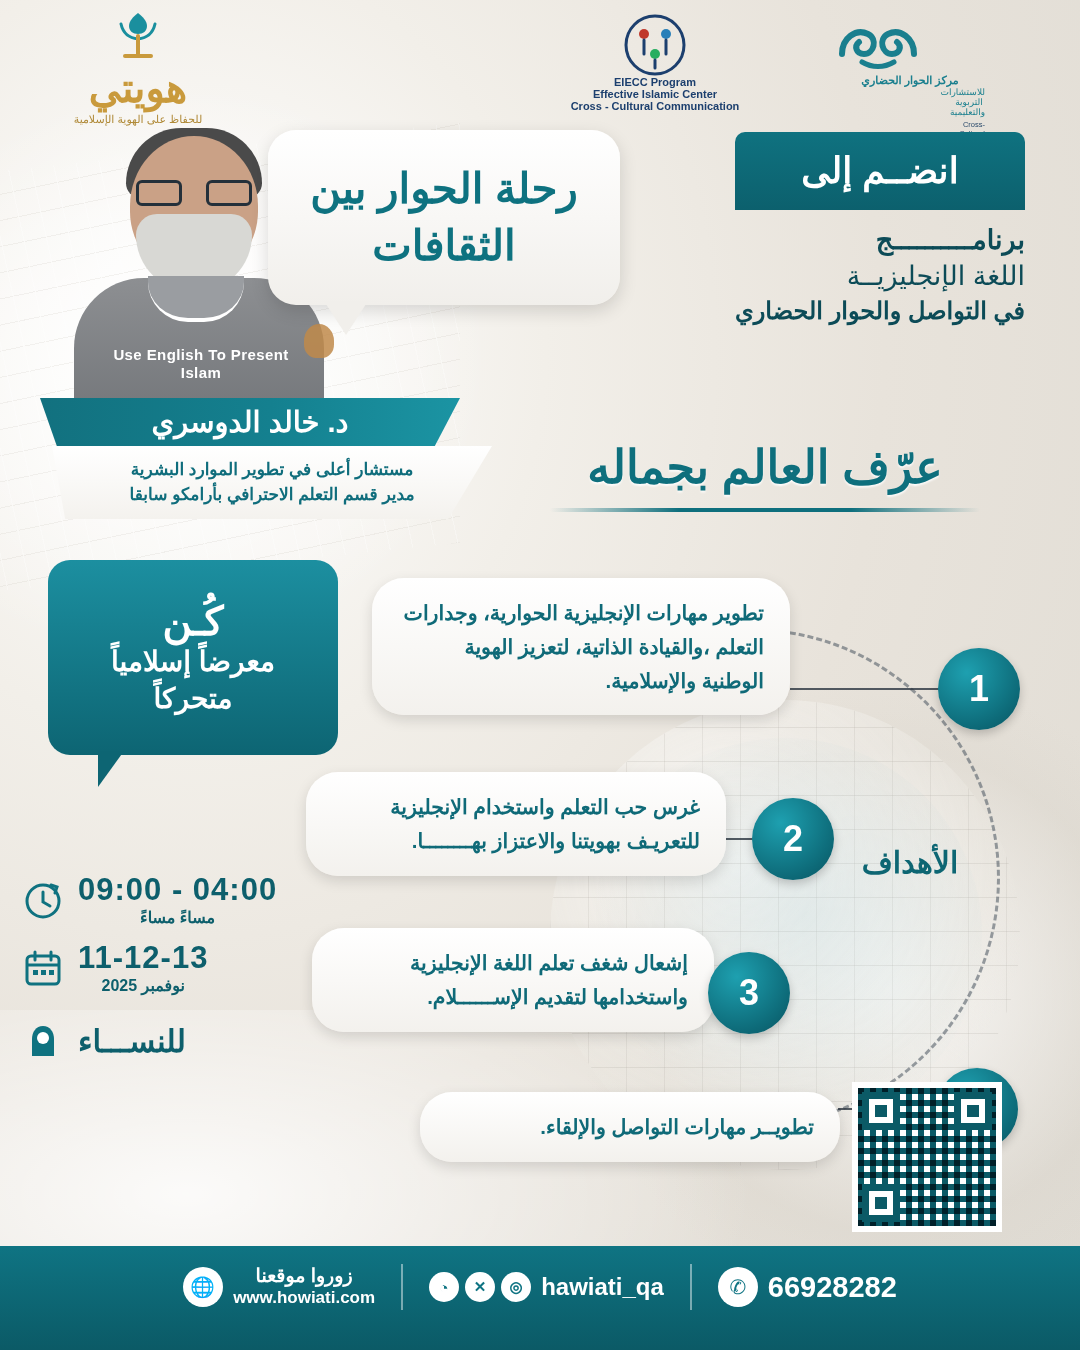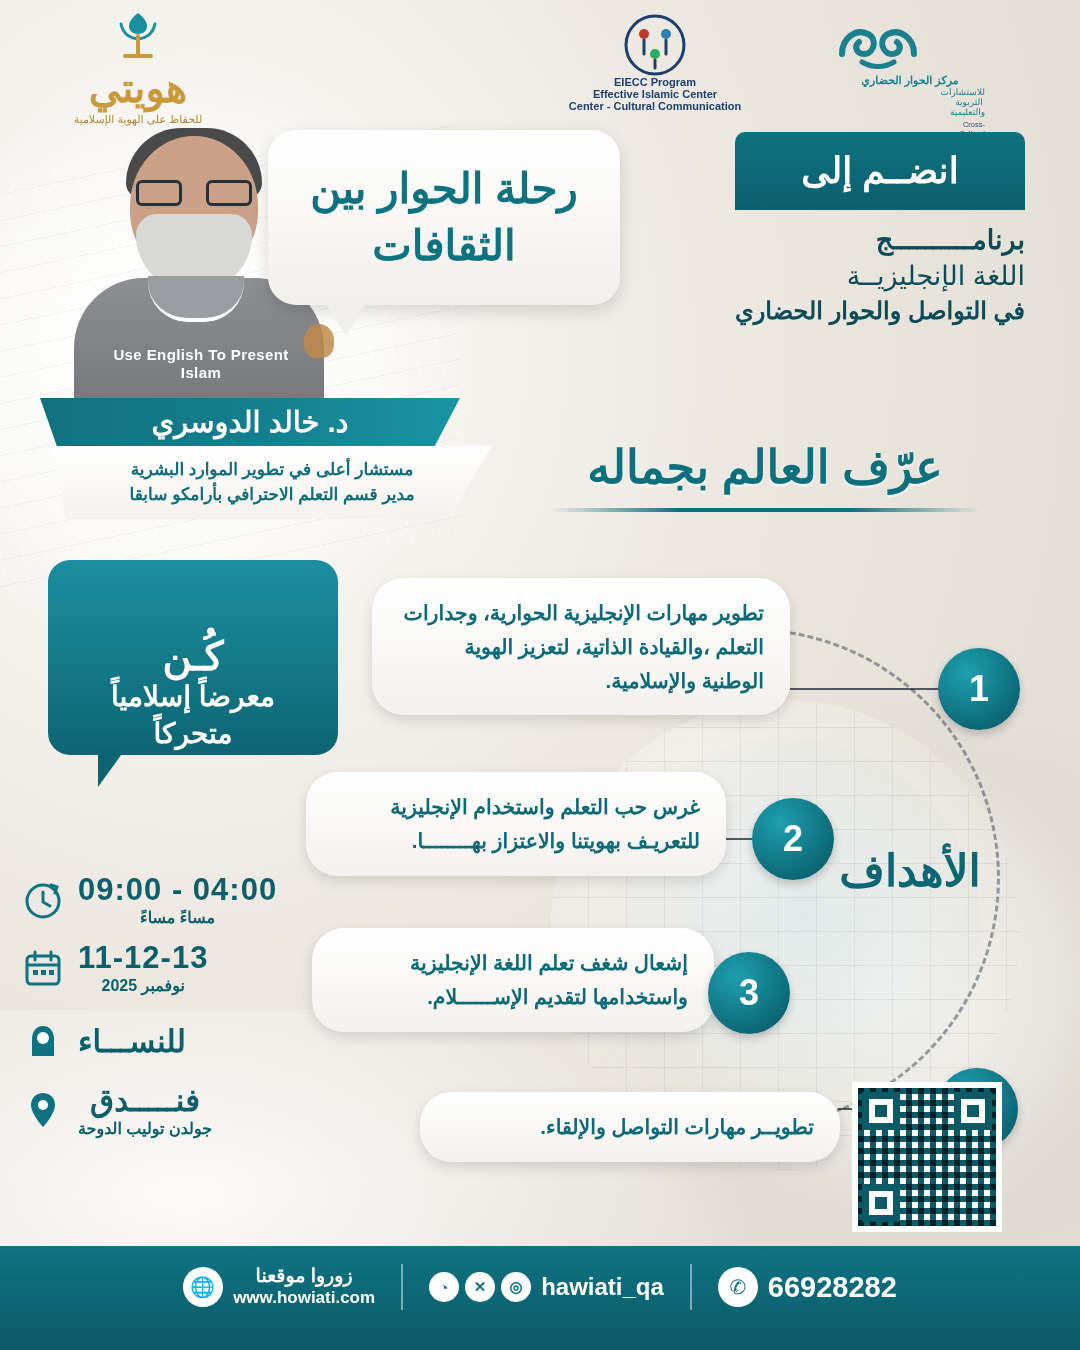--- a/index.html
+++ b/index.html
@@ -181,36 +181,36 @@
     position: absolute; right: 100px; top: 508px; width: 430px; height: 4px;
     background: linear-gradient(90deg, rgba(14,111,125,0) 0%, #0e6f7d 30%, #0e6f7d 70%, rgba(14,111,125,0) 100%);
     border-radius: 2px;
   }
 
   
   .moving-bubble {
     position: absolute; left: 48px; top: 560px; width: 290px; height: 195px;
     background: linear-gradient(180deg,#1c8fa0 0%, #0d6573 100%);
     border-radius: 22px;
-    display: flex; flex-direction: column; align-items: center; justify-content: flex-end;
+    display: flex; flex-direction: column; align-items: center; justify-content: center;
     text-align: center; color: #fff; padding: 3px;
   }
   .moving-bubble::after {
     content: ""; position: absolute; left: 50px; bottom: -32px;
     border-width: 36px 26px 0 0; border-style: solid;
     border-color: #0d6573 transparent transparent transparent;
   }
   .moving-bubble .b1 { font-size: 40px; font-weight: bold; line-height: 1.15; }
   .moving-bubble .b2 { font-size: 28px; font-weight: bold; line-height: 1.3; }
   .moving-bubble .b3 { font-size: 28px; font-weight: bold; line-height: 1.3; }
 
   
   .goals-label {
     position: absolute; right: 60px; top: 845px; width: 220px; text-align: center;
-    color: #0d6673; font-size: 44px; font-weight: bold;
+    color: #0d6673; font-size: 30px; font-weight: bold;
   }
   .goal {
     position: absolute;
     background: linear-gradient(180deg,#ffffff 0%, #f3f1ed 100%);
     border-radius: 32px;
     box-shadow: 0 5px 14px rgba(0,0,0,.13);
     padding: 18px 26px;
     color: #0f6a78; font-size: 20.5px; font-weight: bold; line-height: 1.65;
     text-align: right;
   }
@@ -342,21 +342,21 @@
       <svg width="70" height="62" viewBox="0 0 70 62" aria-hidden="true">
         <circle cx="35" cy="31" r="29" fill="none" stroke="#1c3f6e" stroke-width="3"></circle>
         <circle cx="24" cy="20" r="5" fill="#c0392b"></circle>
         <circle cx="46" cy="20" r="5" fill="#2980b9"></circle>
         <circle cx="35" cy="40" r="5" fill="#27ae60"></circle>
         <path d="M24 26v14M46 26v14M35 46v8" stroke="#1c3f6e" stroke-width="3" stroke-linecap="round"></path>
       </svg>
     </div>
     <div class="l1">EIECC Program</div>
     <div class="l2">Effective Islamic Center</div>
-    <div class="l3">Center - Cultural Communication</div>
+    <div class="l3">Cross - Cultural Communication</div>
   </div>
 
   <div class="logo-center">
     <div class="mark">
       <svg width="92" height="58" viewBox="0 0 92 58" aria-hidden="true">
         <path d="M10 40c0-16 14-26 26-20 10 5 6 20-4 20-8 0-10-8-5-12" fill="none" stroke="#1a7f8e" stroke-width="6" stroke-linecap="round"></path>
         <path d="M82 40c0-16-14-26-26-20-10 5-6 20 4 20 8 0 10-8 5-12" fill="none" stroke="#1a7f8e" stroke-width="6" stroke-linecap="round"></path>
         <path d="M30 48c10 6 22 6 32 0" fill="none" stroke="#1a7f8e" stroke-width="5" stroke-linecap="round"></path>
       </svg>
     </div>
@@ -464,32 +464,20 @@
       <div class="t1">للنســـاء</div>
     </div>
     <div class="ico">
       <svg viewBox="0 0 40 40" aria-hidden="true">
         <path d="M20 5c-7 0-11 6-11 13v17h22V18c0-7-4-13-11-13z" fill="#0f7280"></path>
         <circle cx="20" cy="17" r="6" fill="#ffffff"></circle>
       </svg>
     </div>
   </div>
 
-  <div class="detail d-place">
-    <div class="txt">
-      <div class="t1">فنـــــدق</div>
-      <div class="t2">جولدن توليب الدوحة</div>
-    </div>
-    <div class="ico">
-      <svg viewBox="0 0 40 40" aria-hidden="true">
-        <path d="M20 3c-7 0-12 5-12 12 0 9 12 22 12 22s12-13 12-22c0-7-5-12-12-12z" fill="#0f7280"></path>
-        <circle cx="20" cy="15" r="5" fill="#ffffff"></circle>
-      </svg>
-    </div>
-  </div>
 
   <div class="qr">
     <div class="q-inner"></div>
     <div class="q-eye e1">
         <i></i>
       </div>
     <div class="q-eye e2">
         <i></i>
       </div>
     <div class="q-eye e3">

